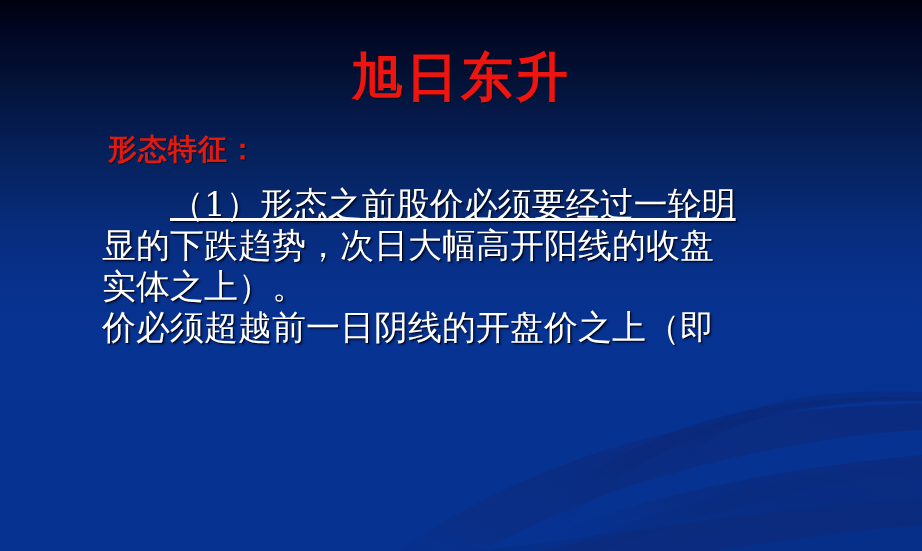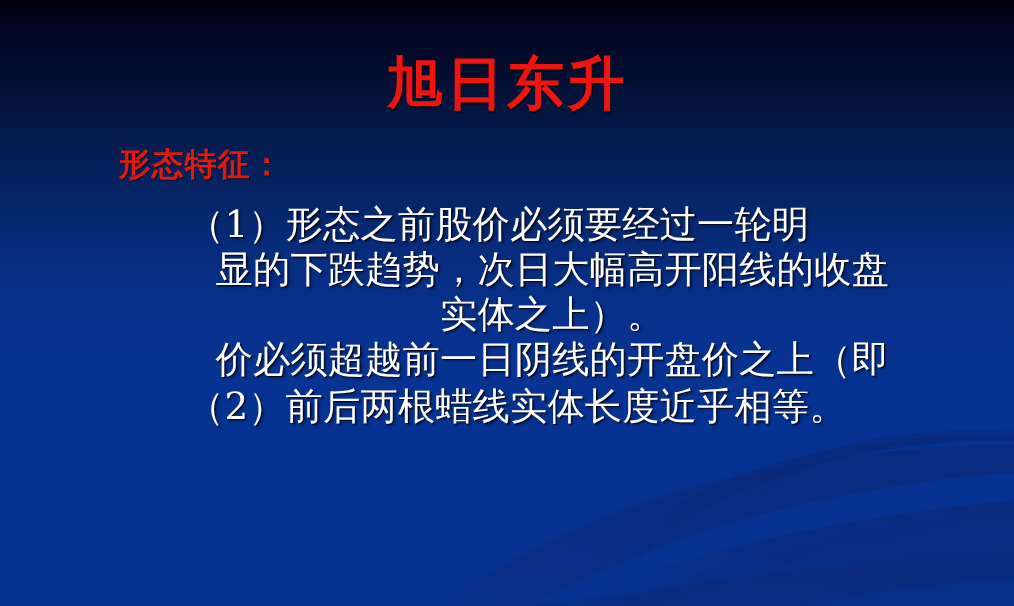--- a/index.html
+++ b/index.html
@@ -82,22 +82,23 @@
     font-weight: 400;
     letter-spacing: 0px;
     margin: 0;
     text-shadow:
        1px 1px 0 rgba(0,0,18,0.75),
        2px 2px 2px rgba(0,0,20,0.45);
     white-space: nowrap;
   }
   .para.indent {
     text-indent: 68px;
+    text-decoration: underline;
   }
-  .para + .para { margin-top: 0; text-align: center; }
+  .para + .para { margin-top: 0; }
   .gap { height: 2px; }
 </style>
 </head>
 <body>
 
 <div id="slide">
 
   <svg id="swooshes" viewBox="0 0 922 551" preserveAspectRatio="none" aria-hidden="true">
     <defs>
       <linearGradient id="sw1" x1="0" y1="1" x2="1" y2="0">
@@ -145,16 +146,15 @@
 
   <div id="body-block">
 
     <div class="heading">形态特征：</div>
 
     <p class="para indent">（1）形态之前股价必须要经过一轮明</p>
     <p class="para">显的下跌趋势，次日大幅高开阳线的收盘</p>
     <p class="para">实体之上）。</p>
     <p class="para">价必须超越前一日阴线的开盘价之上（即</p>
     <div class="gap"></div>
-    <p class="para indent">（2）前后两根蜡线实体长度近乎相等。</p>
   </div>
 
 </div>
 
 </body></html>

